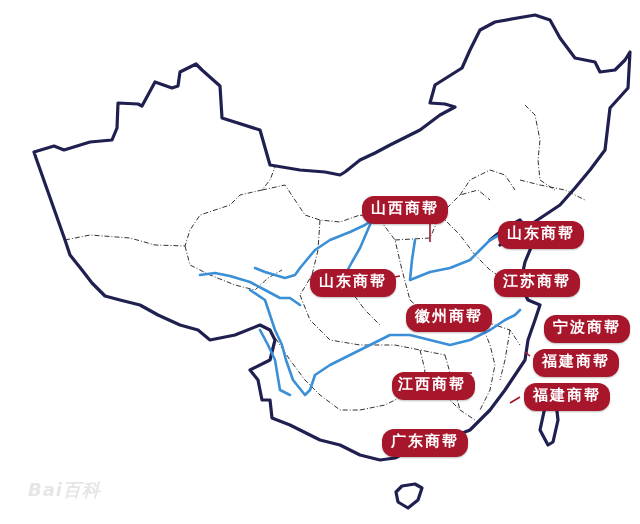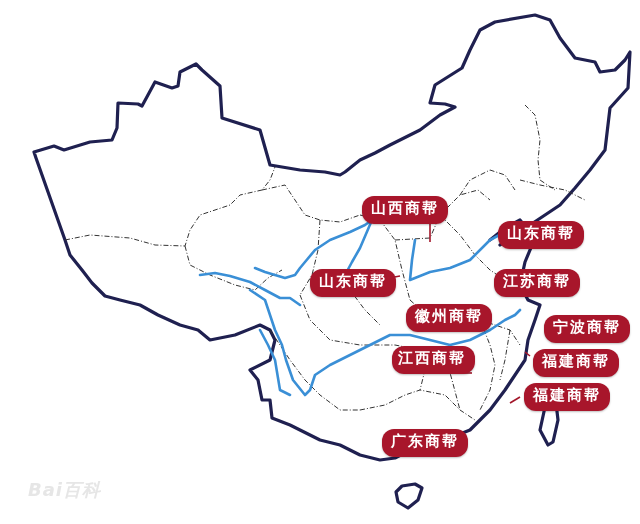--- a/index.html
+++ b/index.html
@@ -70,17 +70,17 @@
   </g>
 </svg>
 
 <div class="label" style="left:362px; top:196px;">山西商帮</div>
 <div class="label" style="left:489px; top:221px;margin-left:9px;">山东商帮</div>
 <div class="label" style="left:310px; top:269px;">山东商帮</div>
 <div class="label" style="left:494px; top:269px;">江苏商帮</div>
 <div class="label" style="left:406px; top:304px;">徽州商帮</div>
 <div class="label" style="left:544px; top:315px;">宁波商帮</div>
 <div class="label" style="left:533px; top:349px;">福建商帮</div>
-<div class="label" style="left:392px; top:346px;padding-left:6px;">江西商帮</div>
+<div class="label" style="left:392px; top:372px;padding-left:6px;">江西商帮</div>
 <div class="label" style="left:518px; top:383px;margin-left:6px;">福建商帮</div>
 <div class="label" style="left:367px; top:429px;margin-left:15px;">广东商帮</div>
 
 <div class="watermark">Bai百科</div>
 
 </body></html>

